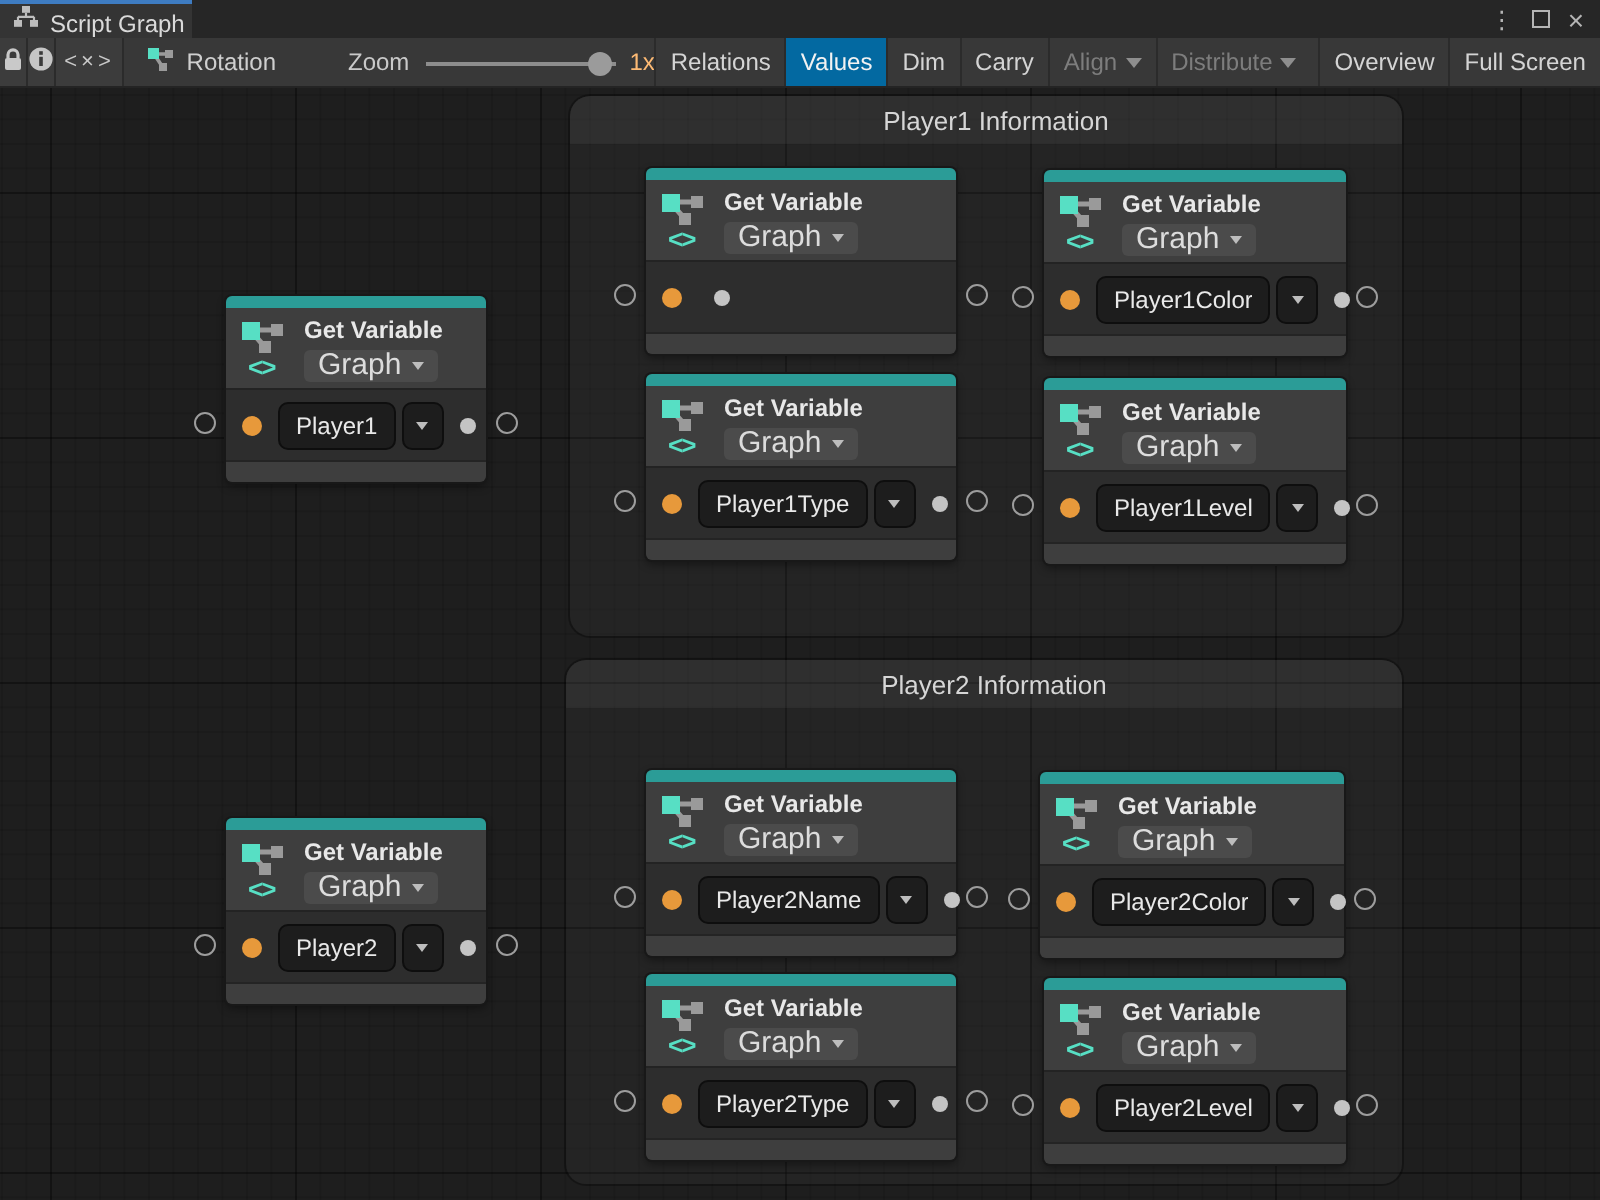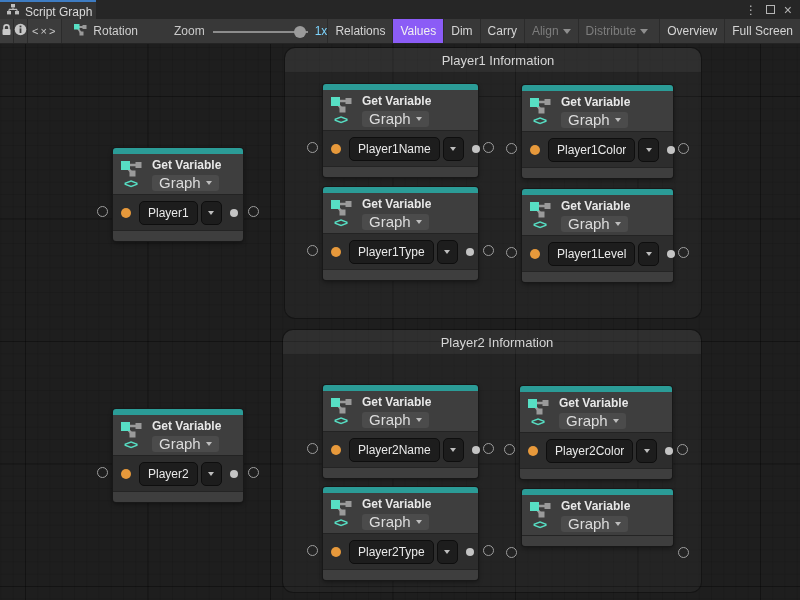--- a/index.html
+++ b/index.html
@@ -27,25 +27,25 @@
               background:#3c3c3c; border-right:1px solid #2b2b2b; }
   .tbl-lock { width:27px; } .tbl-info { width:28px; } .tbl-code { width:68px; }
   .code-glyph { color:#c9c9c9; font-size:11px; letter-spacing:2px; }
   .rotation { display:flex; align-items:center; gap:6px; margin-left:11px; }
   .zoom-wrap { display:flex; align-items:center; margin-left:36px; }
   .zoom-label { color:#c9c9c9; }
   .zoom-slider { position:relative; width:95px; height:25px; margin-left:8px; }
   .zoom-track { position:absolute; left:0; right:0; top:12px; height:2px; background:#8d8d8d; }
   .zoom-handle { position:absolute; right:2px; top:7px; width:12px; height:12px;
                  border-radius:50%; background:#9b9b9b; }
-  .zoom-value { margin-left:7px; color:#7dd3fc; }
+  .zoom-value { margin-left:7px; color:#fdba74; }
   .tb-spacer { flex:1; }
   .tb-btn { display:flex; align-items:center; gap:4px; padding:12px 7px;
             border-left:1px solid #2b2b2b; color:#d4d4d4; white-space:nowrap; }
-  .tb-btn.active { background:#8b5cf6; color:#f2f2f2;justify-content:flex-end; }
+  .tb-btn.active { background:#0369a1; color:#f2f2f2;justify-content:flex-end; }
   .tb-btn.disabled { color:#7d7d7d; }
   .tb-btn.gap-left { margin-left:4px; border-left:1px solid #2b2b2b; }
   .tri-down { width:0; height:0; border-left:4px solid transparent;
               border-right:4px solid transparent; border-top:5px solid #8e8e8e;
               display:inline-block; }
 
   
   .canvas { position:absolute; left:0; top:44px; width:800px; height:556px;
             background-color:#1e1e1e;
             background-image:
@@ -261,28 +261,20 @@
         <span class="node-head-text">
           <span class="node-title">Get Variable</span>
           <span class="kind-dd">
             <span class="kind-label">Graph</span>
             <span class="kind-tri"></span>
           </span>
         </span>
       </div>
       <div class="node-body">
         <span class="in-dot"></span>
-        <span class="var-field">
-          <span class="var-main">
-              <span class="var-name">Player1Name</span>
-            </span>
-          <span class="var-arrow">
-              <span class="kind-tri"></span>
-            </span>
-        </span>
         <span class="out-dot"></span>
       </div>
       <div class="node-footer"></div>
       <span class="ring ring-left"></span>
       <span class="ring ring-right"></span>
     </div>
 
     <div class="node" style="left:522px; top:41px; width:151px;">
       <div class="node-topbar"></div>
       <div class="node-header">
@@ -554,20 +546,32 @@
             </svg>
           <span class="angle-glyph">&lt;&gt;</span>
         </span>
         <span class="node-head-text">
           <span class="node-title">Get Variable</span>
           <span class="kind-dd">
             <span class="kind-label">Graph</span>
             <span class="kind-tri"></span>
           </span>
         </span>
+      </div>
+      <div class="node-body">
+        <span class="in-dot"></span>
+        <span class="var-field">
+          <span class="var-main">
+              <span class="var-name">Player2Level</span>
+            </span>
+          <span class="var-arrow">
+              <span class="kind-tri"></span>
+            </span>
+        </span>
+        <span class="out-dot"></span>
       </div>
       <div class="node-footer"></div>
       <span class="ring ring-left"></span>
       <span class="ring ring-right"></span>
     </div>
 
   </div>
 </div>
 
 </body></html>

